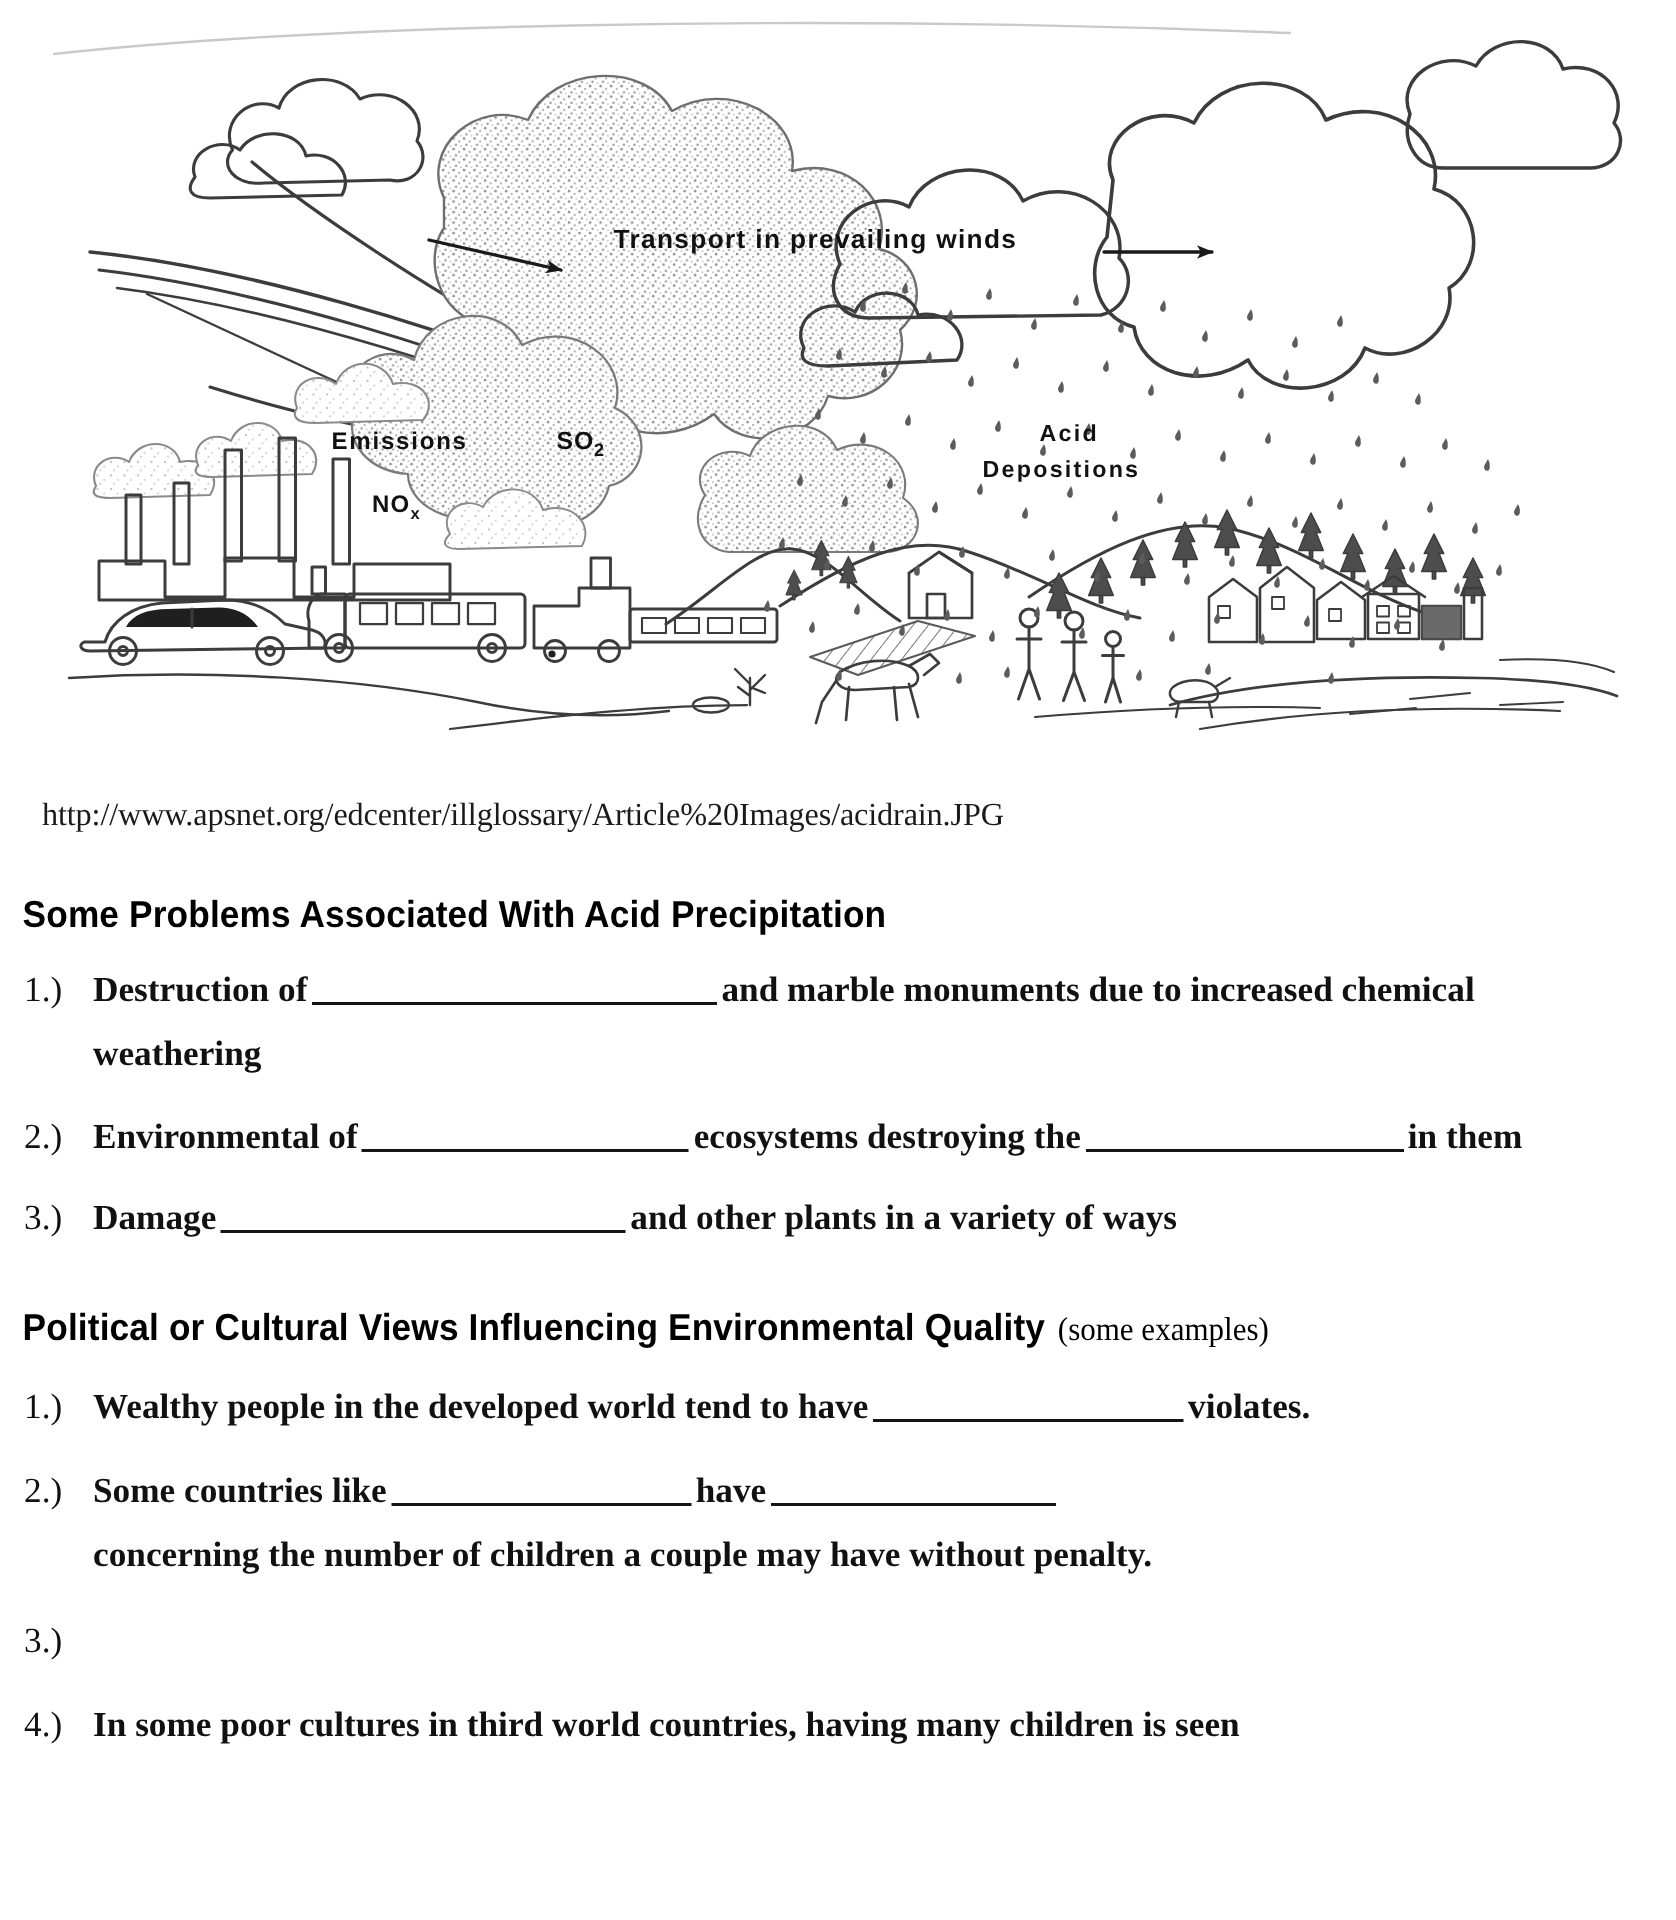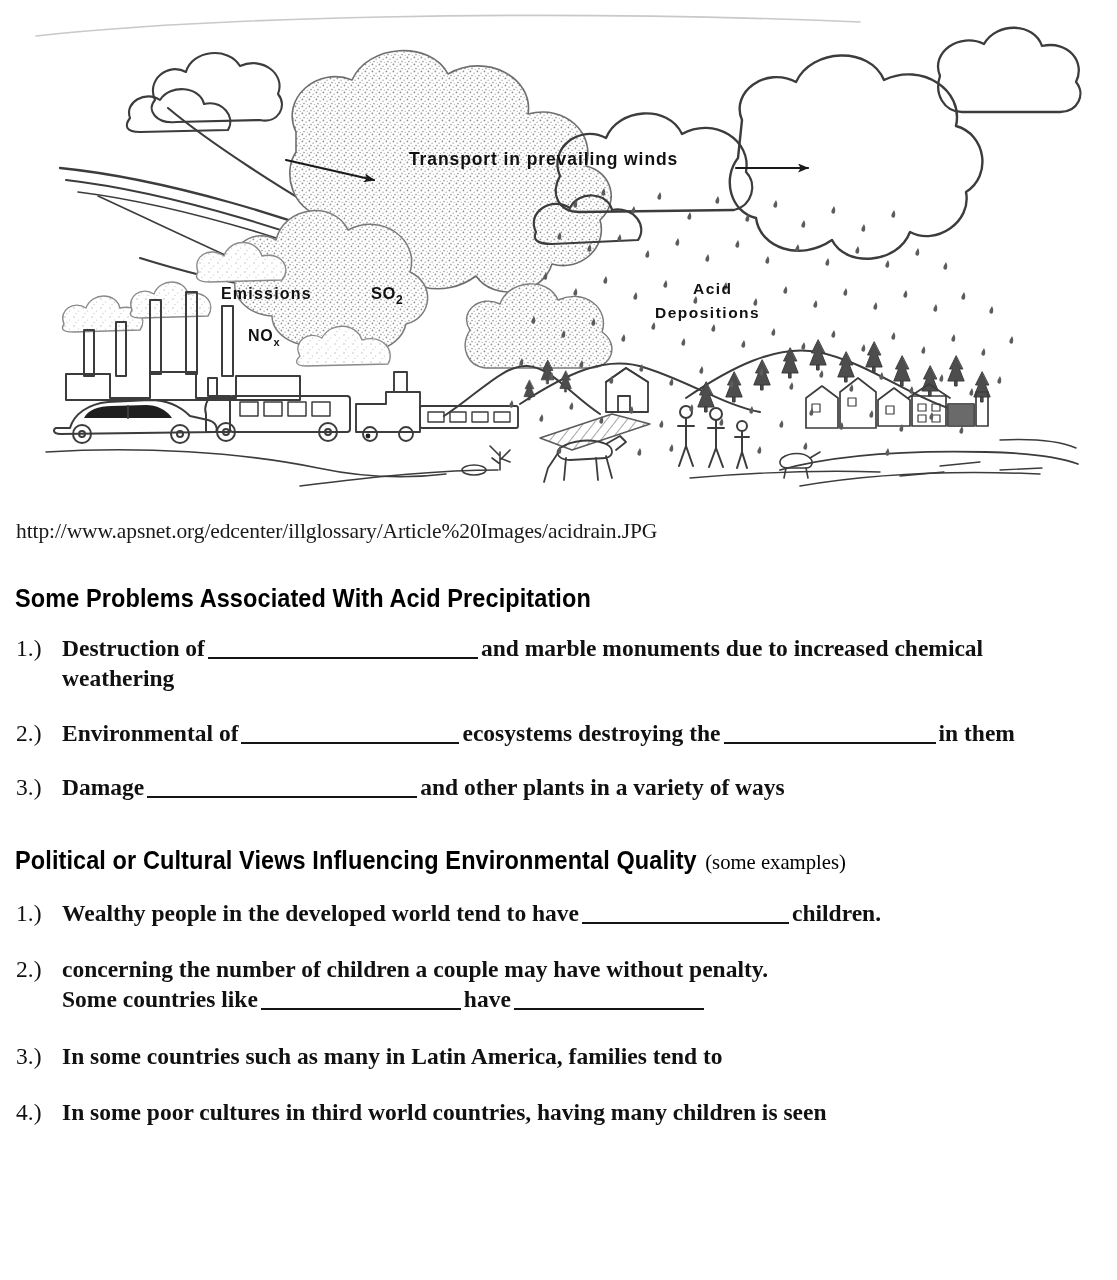--- a/index.html
+++ b/index.html
@@ -32,21 +32,21 @@
     height: 512px;
     display: block;
   }
 
   
   .source-url {
     font-family: "Liberation Serif", "DejaVu Serif", serif;
     font-size: 21.5px;
     line-height: 1.1;
     color: #1a1a1a;
-    margin: 0;
+    margin: 12px;
     padding: 8px 0 0 16px;
     letter-spacing: -0.1px;
     white-space: nowrap;
   }
 
   
   .section-heading {
     font-family: "Liberation Sans", "DejaVu Sans", sans-serif;
     font-weight: bold;
     font-size: 25px;
@@ -91,21 +91,21 @@
   }
   .qbody {
     flex: 1 1 auto;
     min-width: 0;
     font-weight: bold;
   }
   .qline {
     display: block;
     white-space: nowrap;
   }
-  .qline + .qline { margin-top: 1px; }
+  .qline + .qline { margin-top: 14px; }
 
   
   .blank {
     display: inline-block;
     border-bottom: 2.2px solid #151515;
     height: 0.95em;
     vertical-align: -0.13em;
     margin: 0 3px;
   }
   .blank.w270 { width: 270px; }
@@ -498,36 +498,35 @@
   </li>
 </ol>
 
 <h2 class="section-heading" id="heading-political"><span>Political or Cultural Views Influencing Environmental Quality</span><span class="qualifier">(some examples)</span></h2>
 
 <ol class="qlist" id="political-list">
 
   <li class="qitem">
     <span class="qnum">1.)</span>
     <span class="qbody">
-      <span class="qline"><span>Wealthy people in the developed world tend to have</span><span class="blank w207"></span><span>children.</span></span>
+      <span class="qline"><span>Wealthy people in the developed world tend to have</span><span class="blank w207"></span><span>violates.</span></span>
     </span>
   </li>
 
   <li class="qitem">
     <span class="qnum">2.)</span>
     <span class="qbody">
+      <span class="qline"><span>Some countries like</span><span class="blank w200"></span><span>have</span><span class="blank w190"></span></span>
       <span class="qline">concerning the number of children a couple may have without penalty.</span>
-      <span class="qline"><span>Some countries like</span><span class="blank w200"></span><span>have</span><span class="blank w190"></span></span>
     </span>
   </li>
 
   <li class="qitem">
     <span class="qnum">3.)</span>
     <span class="qbody">
-      <span class="qline">In some countries such as many in Latin America, families tend to</span>
     </span>
   </li>
 
   <li class="qitem">
     <span class="qnum">4.)</span>
     <span class="qbody">
       <span class="qline">In some poor cultures in third world countries, having many children is seen</span>
     </span>
   </li>
 </ol>

